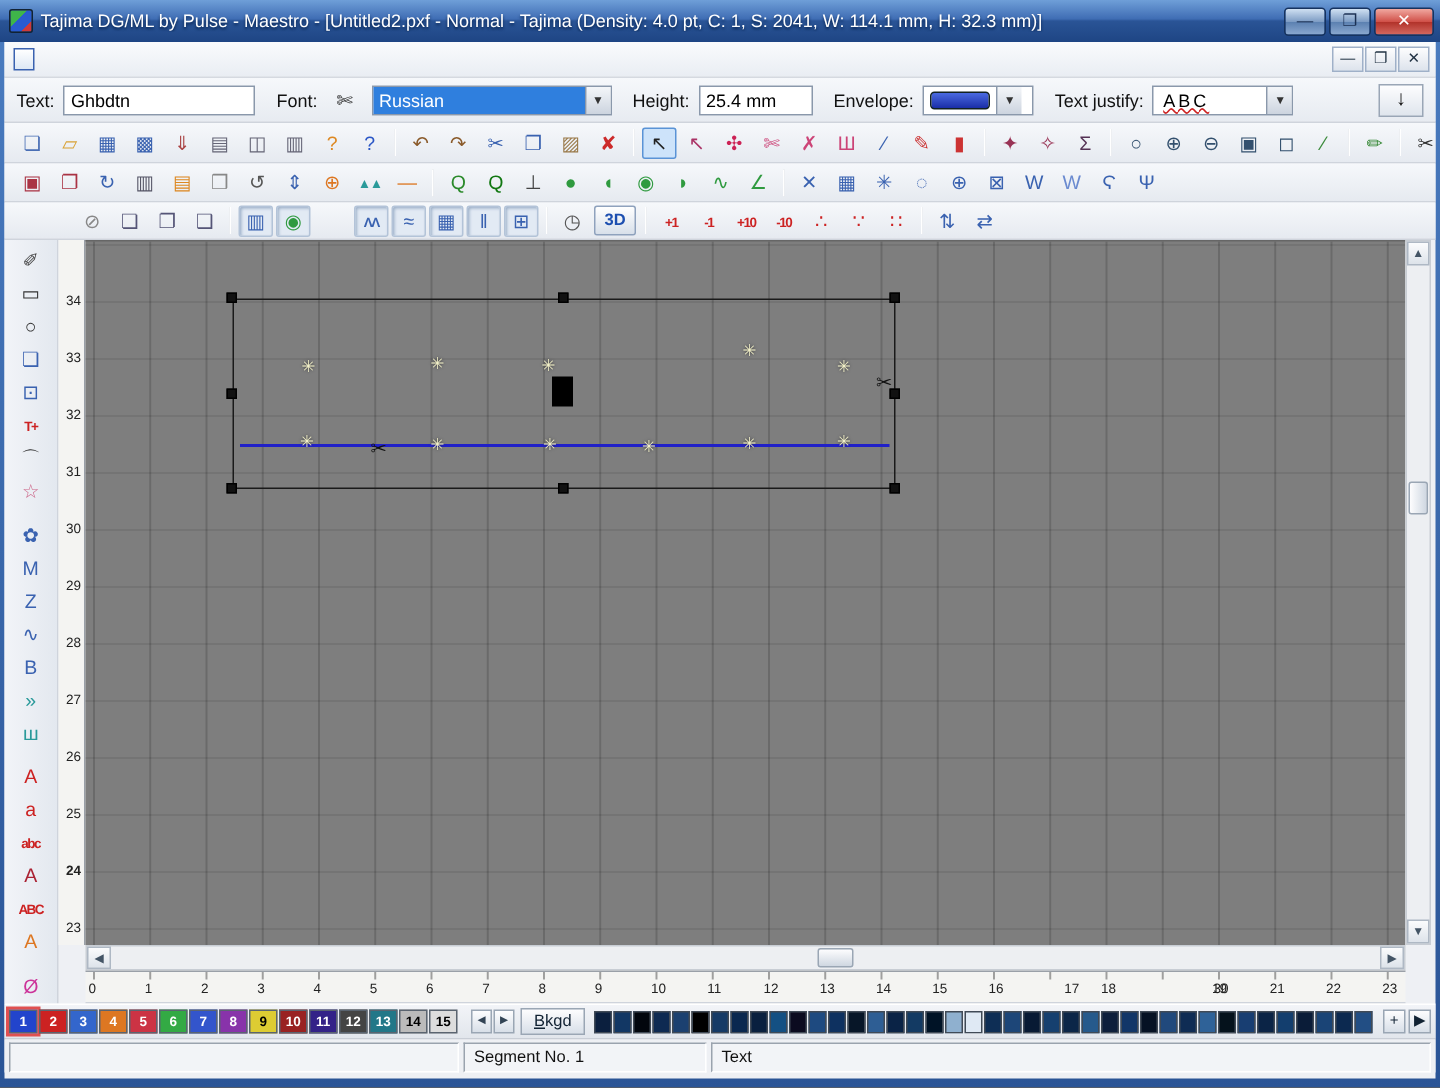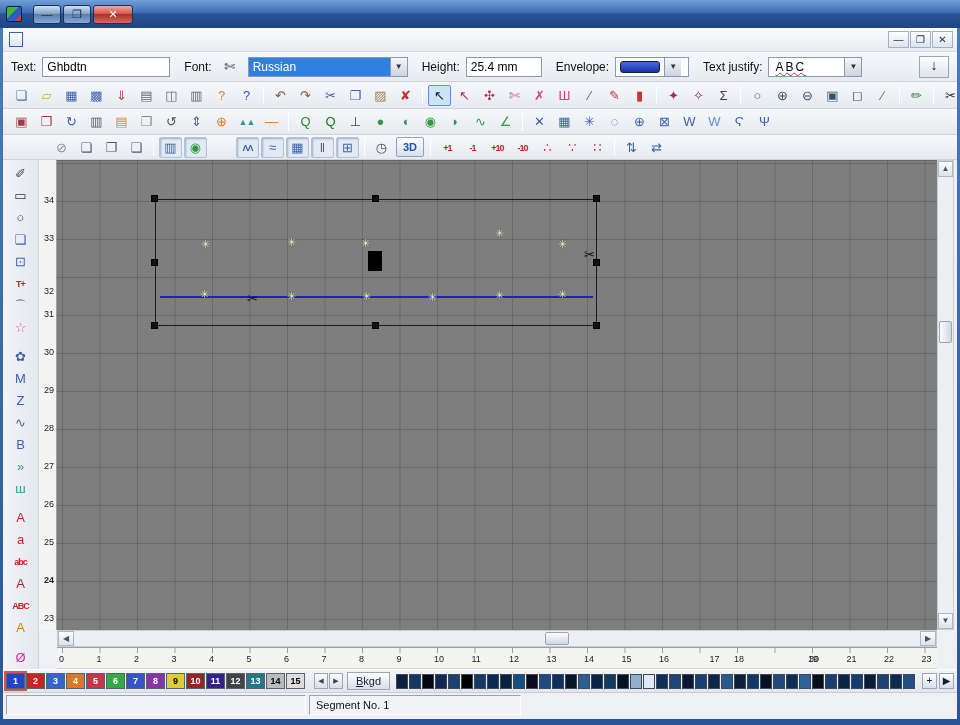--- a/index.html
+++ b/index.html
@@ -137,29 +137,30 @@
   .pal-strip { display:flex; flex:1; overflow:hidden; }
   .pal-chip { width:12px; height:15px; border:1px solid #404a56; margin-right:1px; flex:0 0 auto; }
   .pal-plus, .pal-next { width:15px; height:16px; border:1px solid #9aa6b4; background:linear-gradient(#fdfdfe,#d8dfe8);
     font-size:10px; line-height:14px; text-align:center; color:#123; margin-left:2px; flex:0 0 auto; }
 
   
   .statusbar { position:absolute; left:0; right:0; top:665px; height:22px;
     background:#eef0f4; display:flex; gap:3px; padding:2px 3px 0; }
   .status-panel { border:1px solid; border-color:#9aa3ae #fff #fff #9aa3ae; background:#f2f4f7;
     font-size:11px; color:#111; padding:1px 6px; line-height:16px; }
-  .sp1 { width:300px; } .sp2 { width:212px; } .sp3 { flex:1; }
+  .sp1 { width:300px; } .sp2 { width:162px; } .sp3 { flex:1; }
 </style>
 </head>
 <body>
 
 <div class="window">
 
   <div class="titlebar">
     <div class="app-icon"></div>
+    <div class="title-text">Tajima DG/ML by Pulse - Maestro - [Untitled2.pxf - Normal - Tajima (Density: 4.0 pt, C: 1, S: 2041, W: 114.1 mm, H: 32.3 mm)]</div>
     <div class="winbtns">
       <div class="winbtn">—</div>
       <div class="winbtn">❐</div>
       <div class="winbtn close">✕</div>
     </div>
   </div>
 
   <div class="app-body">
 
     <div class="menubar">
@@ -326,21 +327,21 @@
         <span class="tb-btn small-text" style="color: rgb(204, 34, 34);">abc</span>
         <span class="tb-btn" style="color: rgb(170, 34, 51);">A</span>
         <span class="tb-btn small-text" style="color: rgb(204, 34, 34);">ABC</span>
         <span class="tb-btn" style="color: rgb(221, 119, 34);">A</span>
         <span class="tb-btn push" style="color: rgb(204, 51, 153);">Ø</span>
       </div>
 
     <div class="vruler">
         <span style="top: 35px;">34</span>
         <span style="top: 73px;">33</span>
-        <span style="top: 126px;">32</span>
+        <span style="top: 111px;">32</span>
         <span style="top: 149px;">31</span>
         <span style="top: 187px;">30</span>
         <span style="top: 225px;">29</span>
         <span style="top: 263px;">28</span>
         <span style="top: 301px;">27</span>
         <span style="top: 339px;">26</span>
         <span style="top: 377px;">25</span>
         <span style="top: 415px; font-weight: bold;">24</span>
         <span style="top: 453px;">23</span>
       </div>
@@ -478,16 +479,17 @@
           <div class="pal-chip" style="background: rgb(12, 41, 80);"></div>
           <div class="pal-chip" style="background: rgb(34, 78, 132);"></div>
         </div>
       <div class="pal-plus">+</div>
       <div class="pal-next">▶</div>
     </div>
 
     <div class="statusbar">
       <div class="status-panel sp1"></div>
       <div class="status-panel sp2">Segment No. 1</div>
+      <div class="status-panel sp3">Text</div>
     </div>
 
   </div>
 </div>
 
 </body></html>

